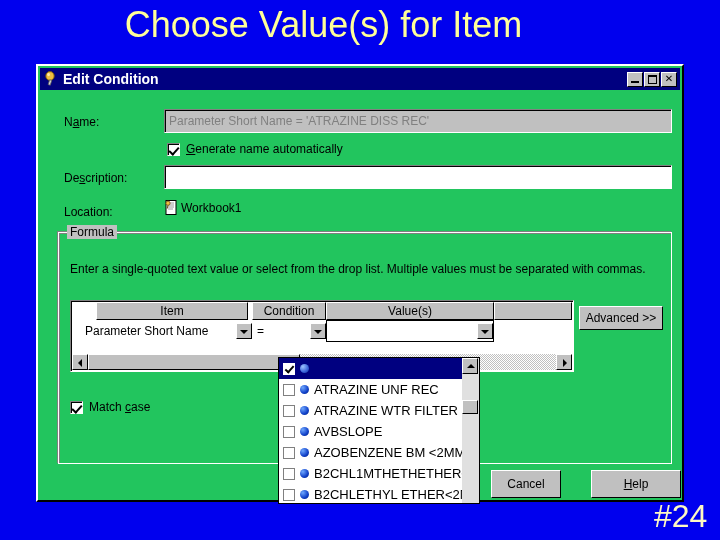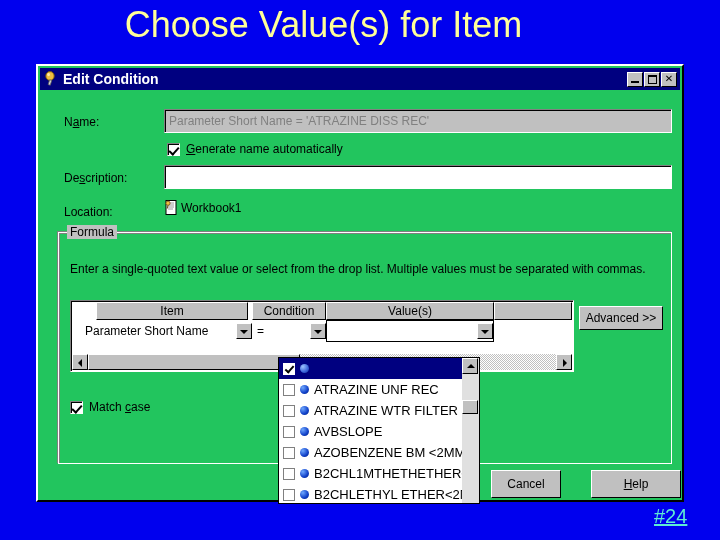--- a/index.html
+++ b/index.html
@@ -19,21 +19,21 @@
     font-weight:normal;
     letter-spacing:0px;
   }
   
   #page-number-small{
     position:absolute;left:642px;top:489px;
     color:#ffffff;font-size:11px;line-height:12px;
   }
   #page-number-large{
     position:absolute;left:654px;top:498px;
-    color:#5eead4;font-size:20px;line-height:36px;text-decoration:underline;
+    color:#fef9c3;font-size:32px;line-height:36px;
   }
 
   
   #dialog{
     position:absolute;left:36px;top:64px;width:648px;height:438px;
     background:#22c55e;
     border-top:2px solid #ffffff;
     border-left:2px solid #ffffff;
     border-right:2px solid #000000;
     border-bottom:2px solid #000000;

